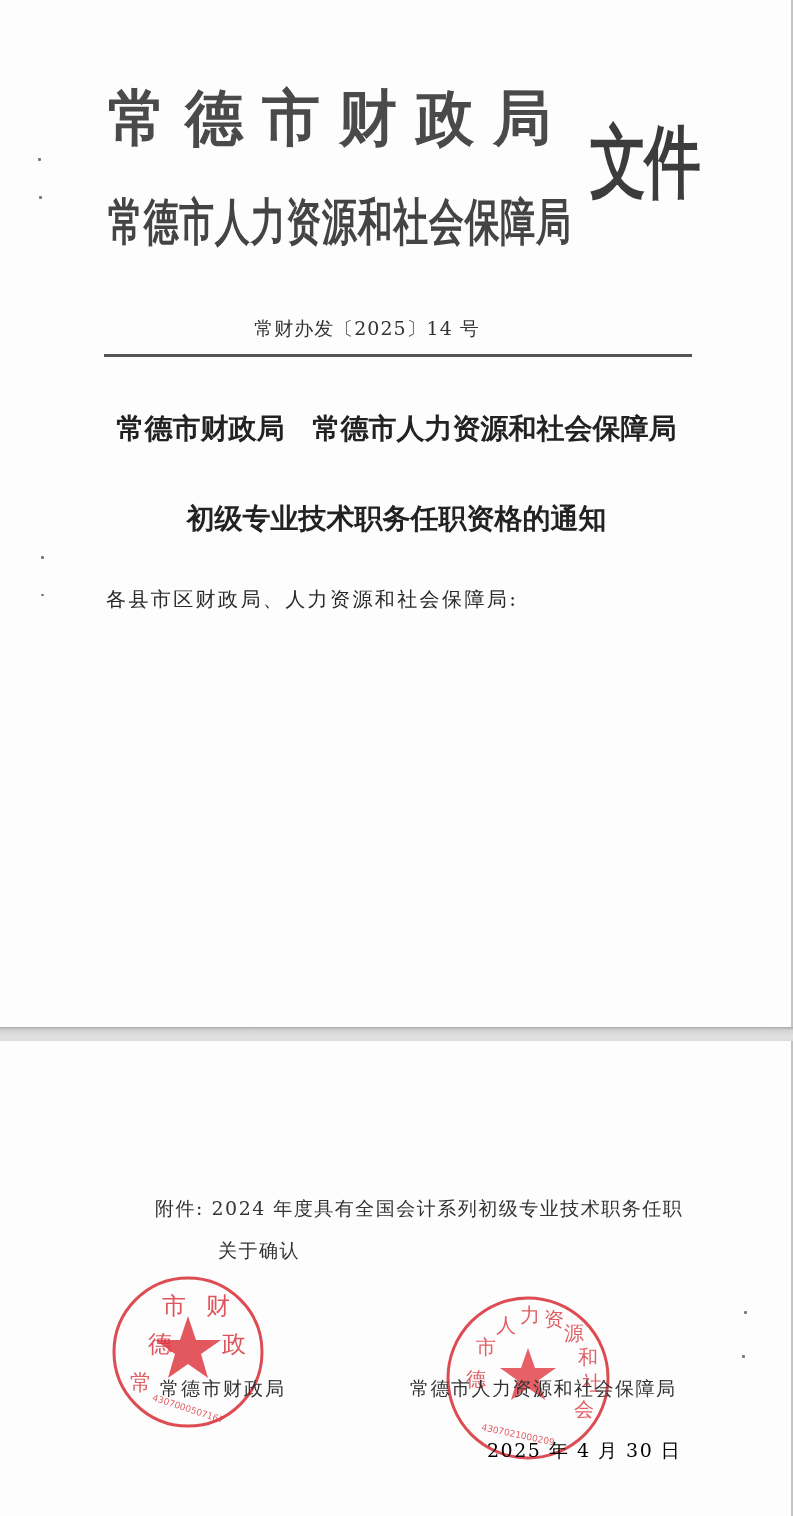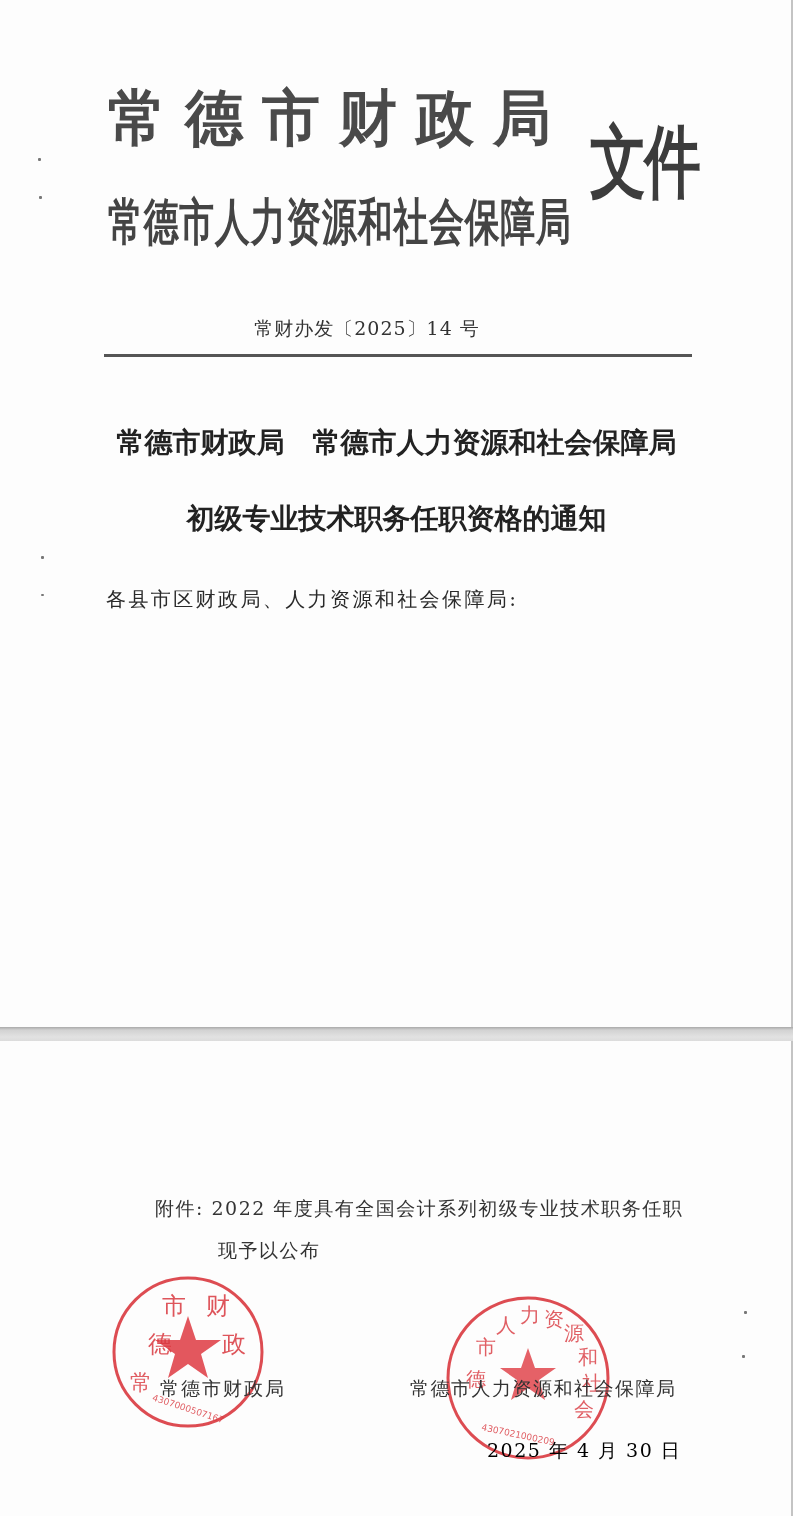--- a/index.html
+++ b/index.html
@@ -23,21 +23,21 @@
 
   
   .hdr1 { left: 108px; top: 78px; font-size: 58px; letter-spacing: 19px; color: #4a4a4a; font-weight: bold; transform: scaleY(1.05); transform-origin: left top; }
   .hdr2 { left: 108px; top: 188px; font-size: 40px; letter-spacing: 1px; color: #444; font-weight: bold; transform: scaleX(0.87) scaleY(1.25); transform-origin: left top; }
   .wenjian { left: 590px; top: 110px; font-size: 72px; color: #3c3c3c; font-weight: bold; transform: scaleX(0.78) scaleY(1.1); transform-origin: left top; letter-spacing: -2px; }
   .docno { left: 0; width: 734px; text-align: center; top: 316px; font-size: 19px; color: #333; letter-spacing: 1px; }
   .redline { left: 104px; top: 354px; width: 588px; height: 3px; background: #555; }
 
   
   .title { left: 0; width: 793px; text-align: center; font-size: 28px; font-weight: bold; color: #222; }
-  .t1 { top: 410px; margin-top: 14px; }
+  .t1 { top: 410px; }
   .t2 { top: 455px; }
   .t3 { top: 500px; }
   .blur {
     display: inline-block; width: 80px; height: 26px; vertical-align: middle;
     background: radial-gradient(ellipse at 40% 50%, #bdbdbd 0%, #d8d8d8 45%, rgba(240,240,240,0) 75%);
     filter: blur(2px);
   }
 
   
   .body { font-size: 20px; color: #2a2a2a; letter-spacing: 2.4px; }
@@ -79,22 +79,22 @@
   <span class="speck" style="left:39px; top:196px;"></span>
   <span class="speck" style="left:41px; top:556px;"></span>
   <span class="speck" style="left:41px; top:594px; height:2px;"></span>
 </div>
 
 <div class="page-gap"></div>
 
 <div class="page" id="page2">
 </div>
 
-<div class="abs attach"><span>附件:</span> <span>2022 年度具有全国会计系列初级专业技术职务任职</span></div>
-<div class="abs attach2">现予以公布</div>
+<div class="abs attach"><span>附件:</span> <span>2024 年度具有全国会计系列初级专业技术职务任职</span></div>
+<div class="abs attach2">关于确认</div>
 
 <svg class="stamp" style="left:108px; top:1272px;" width="160" height="160" viewBox="0 0 160 160">
   <circle cx="80" cy="80" r="74" fill="none" stroke="#d9383f" stroke-width="3" opacity="0.9"></circle>
   <polygon points="80,44 88,68 113,68 93,82 100,106 80,92 60,106 67,82 47,68 72,68" fill="#e0454c" opacity="0.9"></polygon>
   <text x="40" y="80" font-size="24" fill="#d9383f" font-family="DejaVu Sans, sans-serif" opacity="0.85">德</text>
   <text x="54" y="42" font-size="24" fill="#d9383f" font-family="DejaVu Sans, sans-serif" opacity="0.85">市</text>
   <text x="98" y="42" font-size="24" fill="#d9383f" font-family="DejaVu Sans, sans-serif" opacity="0.85">财</text>
   <text x="114" y="80" font-size="24" fill="#d9383f" font-family="DejaVu Sans, sans-serif" opacity="0.85">政</text>
   <text x="22" y="118" font-size="22" fill="#d9383f" font-family="DejaVu Sans, sans-serif" opacity="0.8">常</text>
   <text x="42" y="140" font-size="9" fill="#d9383f" font-family="DejaVu Sans, sans-serif" opacity="0.8" transform="rotate(18 80 140)">4307000507167</text>

